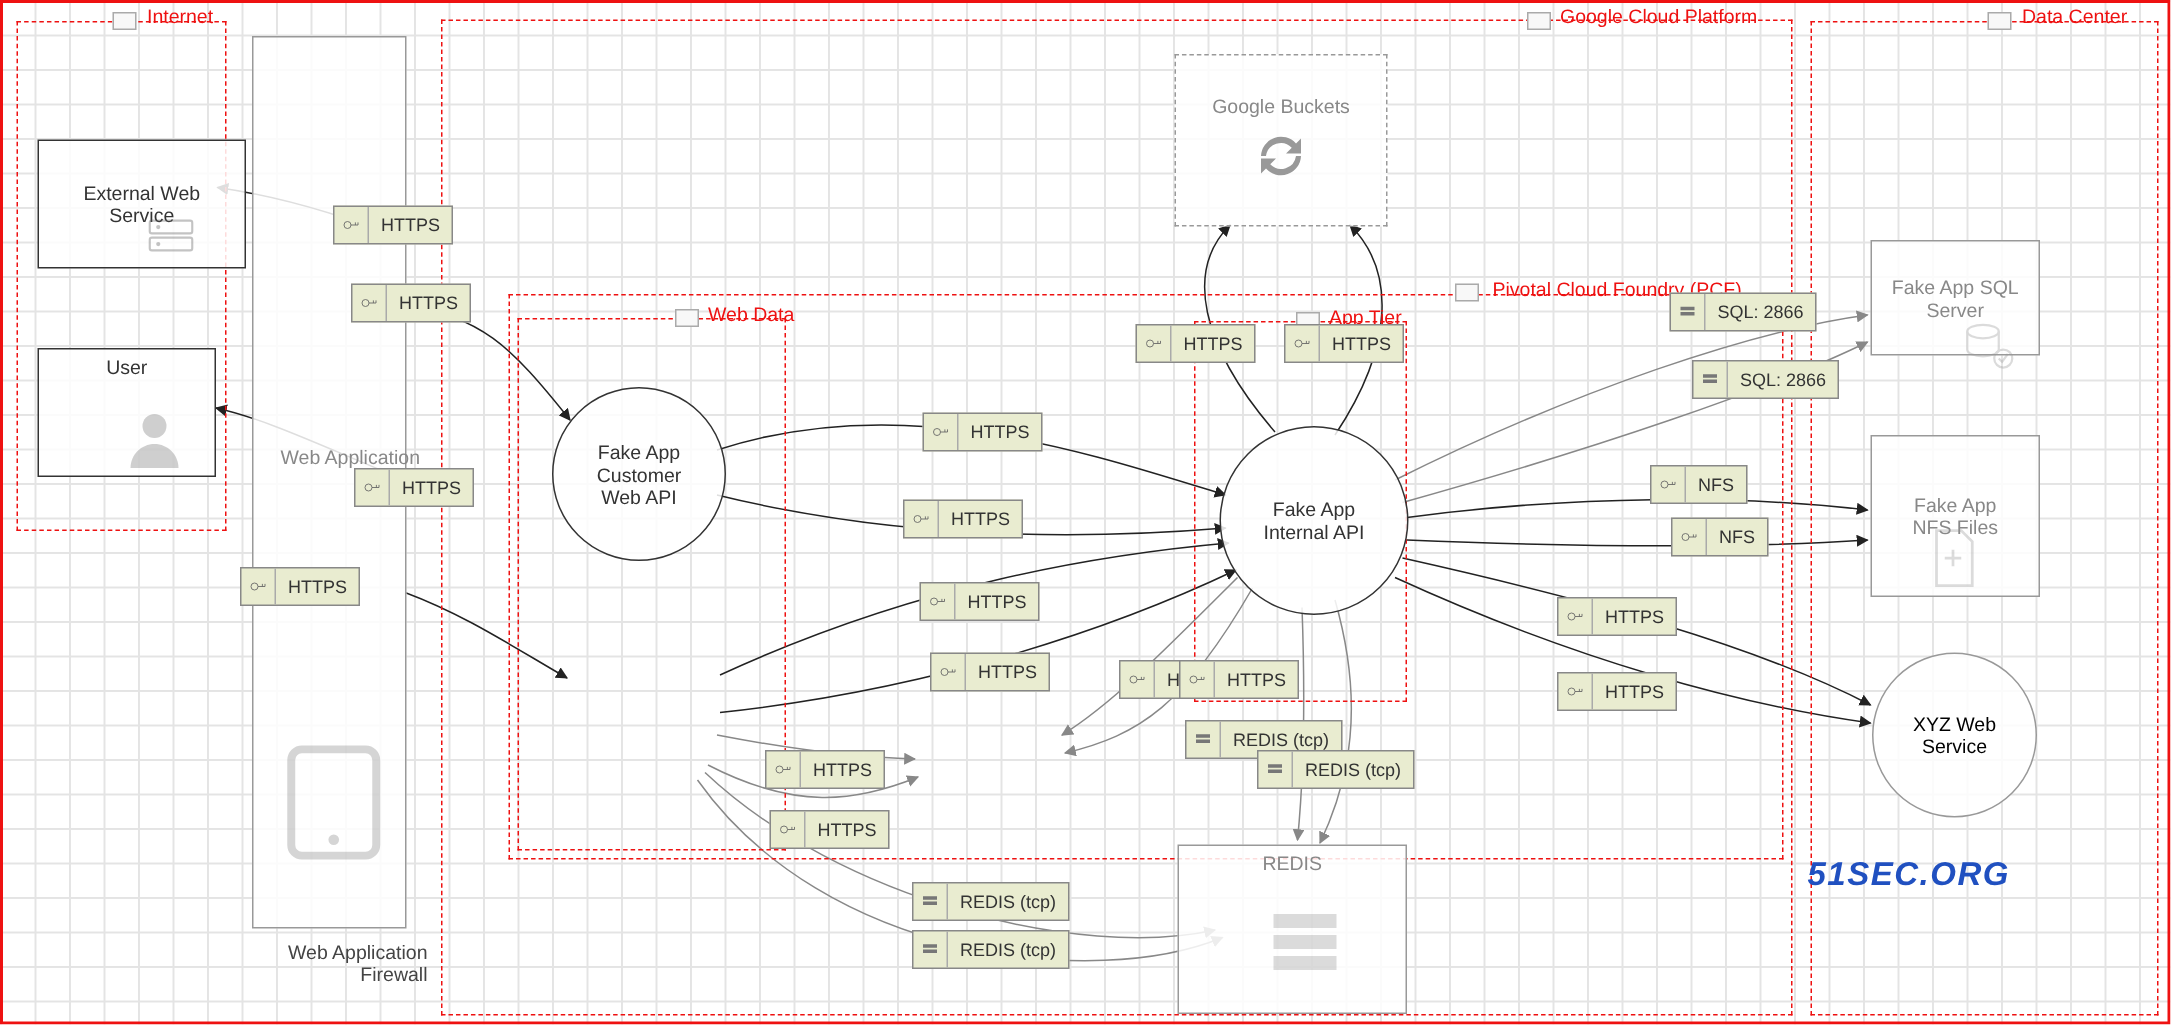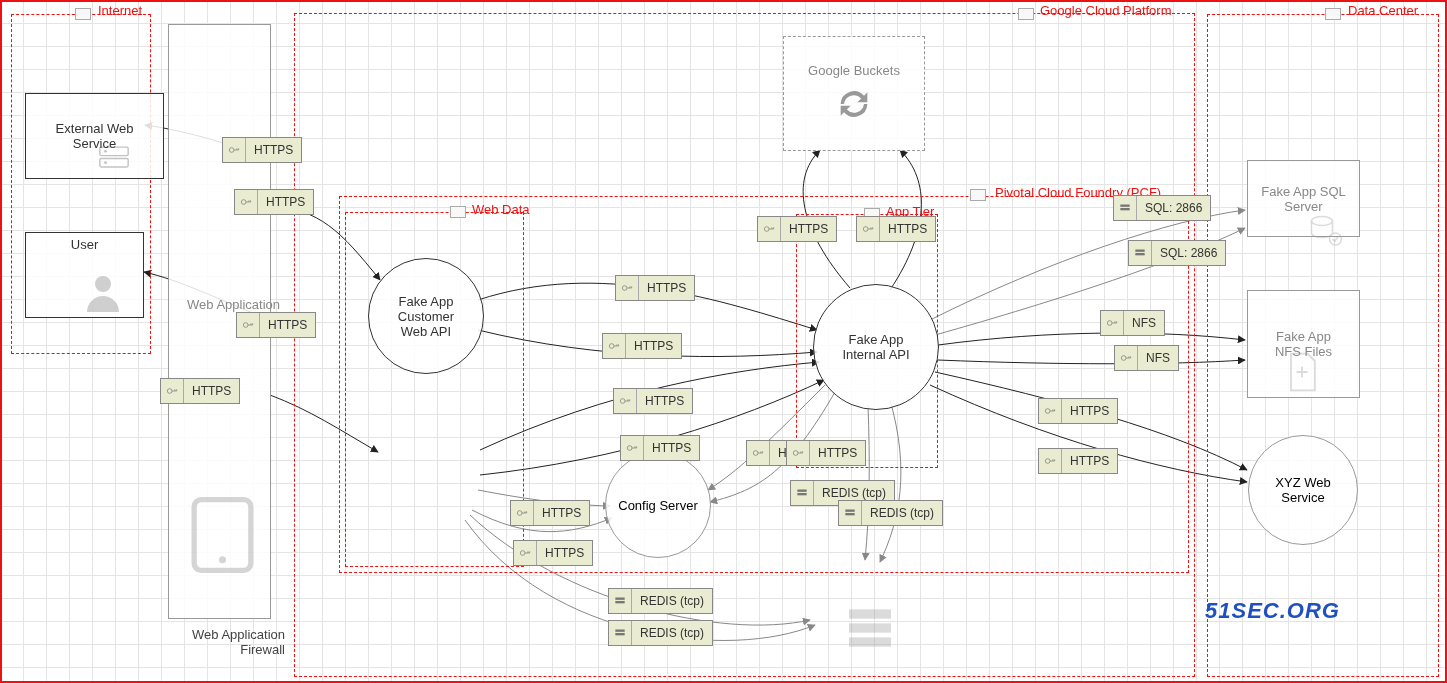--- a/index.html
+++ b/index.html
@@ -21,21 +21,21 @@
   .box.dash{border-style:dashed;}
   .circle{position:absolute;border:1.2px solid #333;border-radius:50%;background:rgba(255,255,255,.85);display:flex;align-items:center;justify-content:center;text-align:center;font-size:13px;color:#333;box-sizing:border-box;padding:6px;}
   .circle.light{border-color:#999;color:#000000;}
   .label{position:absolute;font-size:13px;color:#444;text-align:right;}
   .label.light{color:#888;}
   
   .proto{position:absolute;display:flex;align-items:center;border:1px solid #888;background:#e9ecd0;font-size:12px;color:#333;box-sizing:border-box;}
   .proto .ic{width:22px;height:100%;display:flex;align-items:center;justify-content:center;border-right:1px solid #aaa;}
   .proto .tx{padding:0 8px;white-space:nowrap;}
   .proto svg{width:14px;height:14px;}
-  .watermark{position:absolute;font:italic bold 22px "Segoe UI",Arial;color:#2050c0;letter-spacing:1px;margin-top:28px;}
+  .watermark{position:absolute;font:italic bold 22px "Segoe UI",Arial;color:#2050c0;letter-spacing:1px;}
   svg.edges{position:absolute;inset:0;pointer-events:none;}
   .bgicon{position:absolute;opacity:.35;}
 </style>
 </head>
 <body>
 
 <div class="canvas">
   <div class="grid"></div>
 
   <svg class="edges" width="1447" height="683">
@@ -153,24 +153,24 @@
 Customer
 Web API</span>
   </div>
 
   <div class="circle" style="left:813px;top:284px;width:126px;height:126px">
     <span style="white-space:pre-line">Fake App
 Internal API</span>
   </div>
 
 
-  <div class="circle light" style="left:605px;top:452px;width:106px;height:106px">
-    <span>Config Server</span>
-  </div>
-
+
+  <div class="box light" style="left:785px;top:563px;width:153px;height:113px;align-items:flex-start">
+    <span>REDIS</span>
+  </div>
   <svg class="bgicon" style="left:838px;top:600px;width:64px;height:56px" viewBox="0 0 24 24">
       <rect x="3" y="4" width="18" height="4" fill="#999"></rect>
       <rect x="3" y="10" width="18" height="4" fill="#999"></rect>
       <rect x="3" y="16" width="18" height="4" fill="#999"></rect>
     </svg>
 
   <div class="box light" style="left:1247px;top:160px;width:113px;height:77px;flex-direction:column">
     <span style="white-space:pre-line">Fake App SQL
 Server</span>
   </div>

